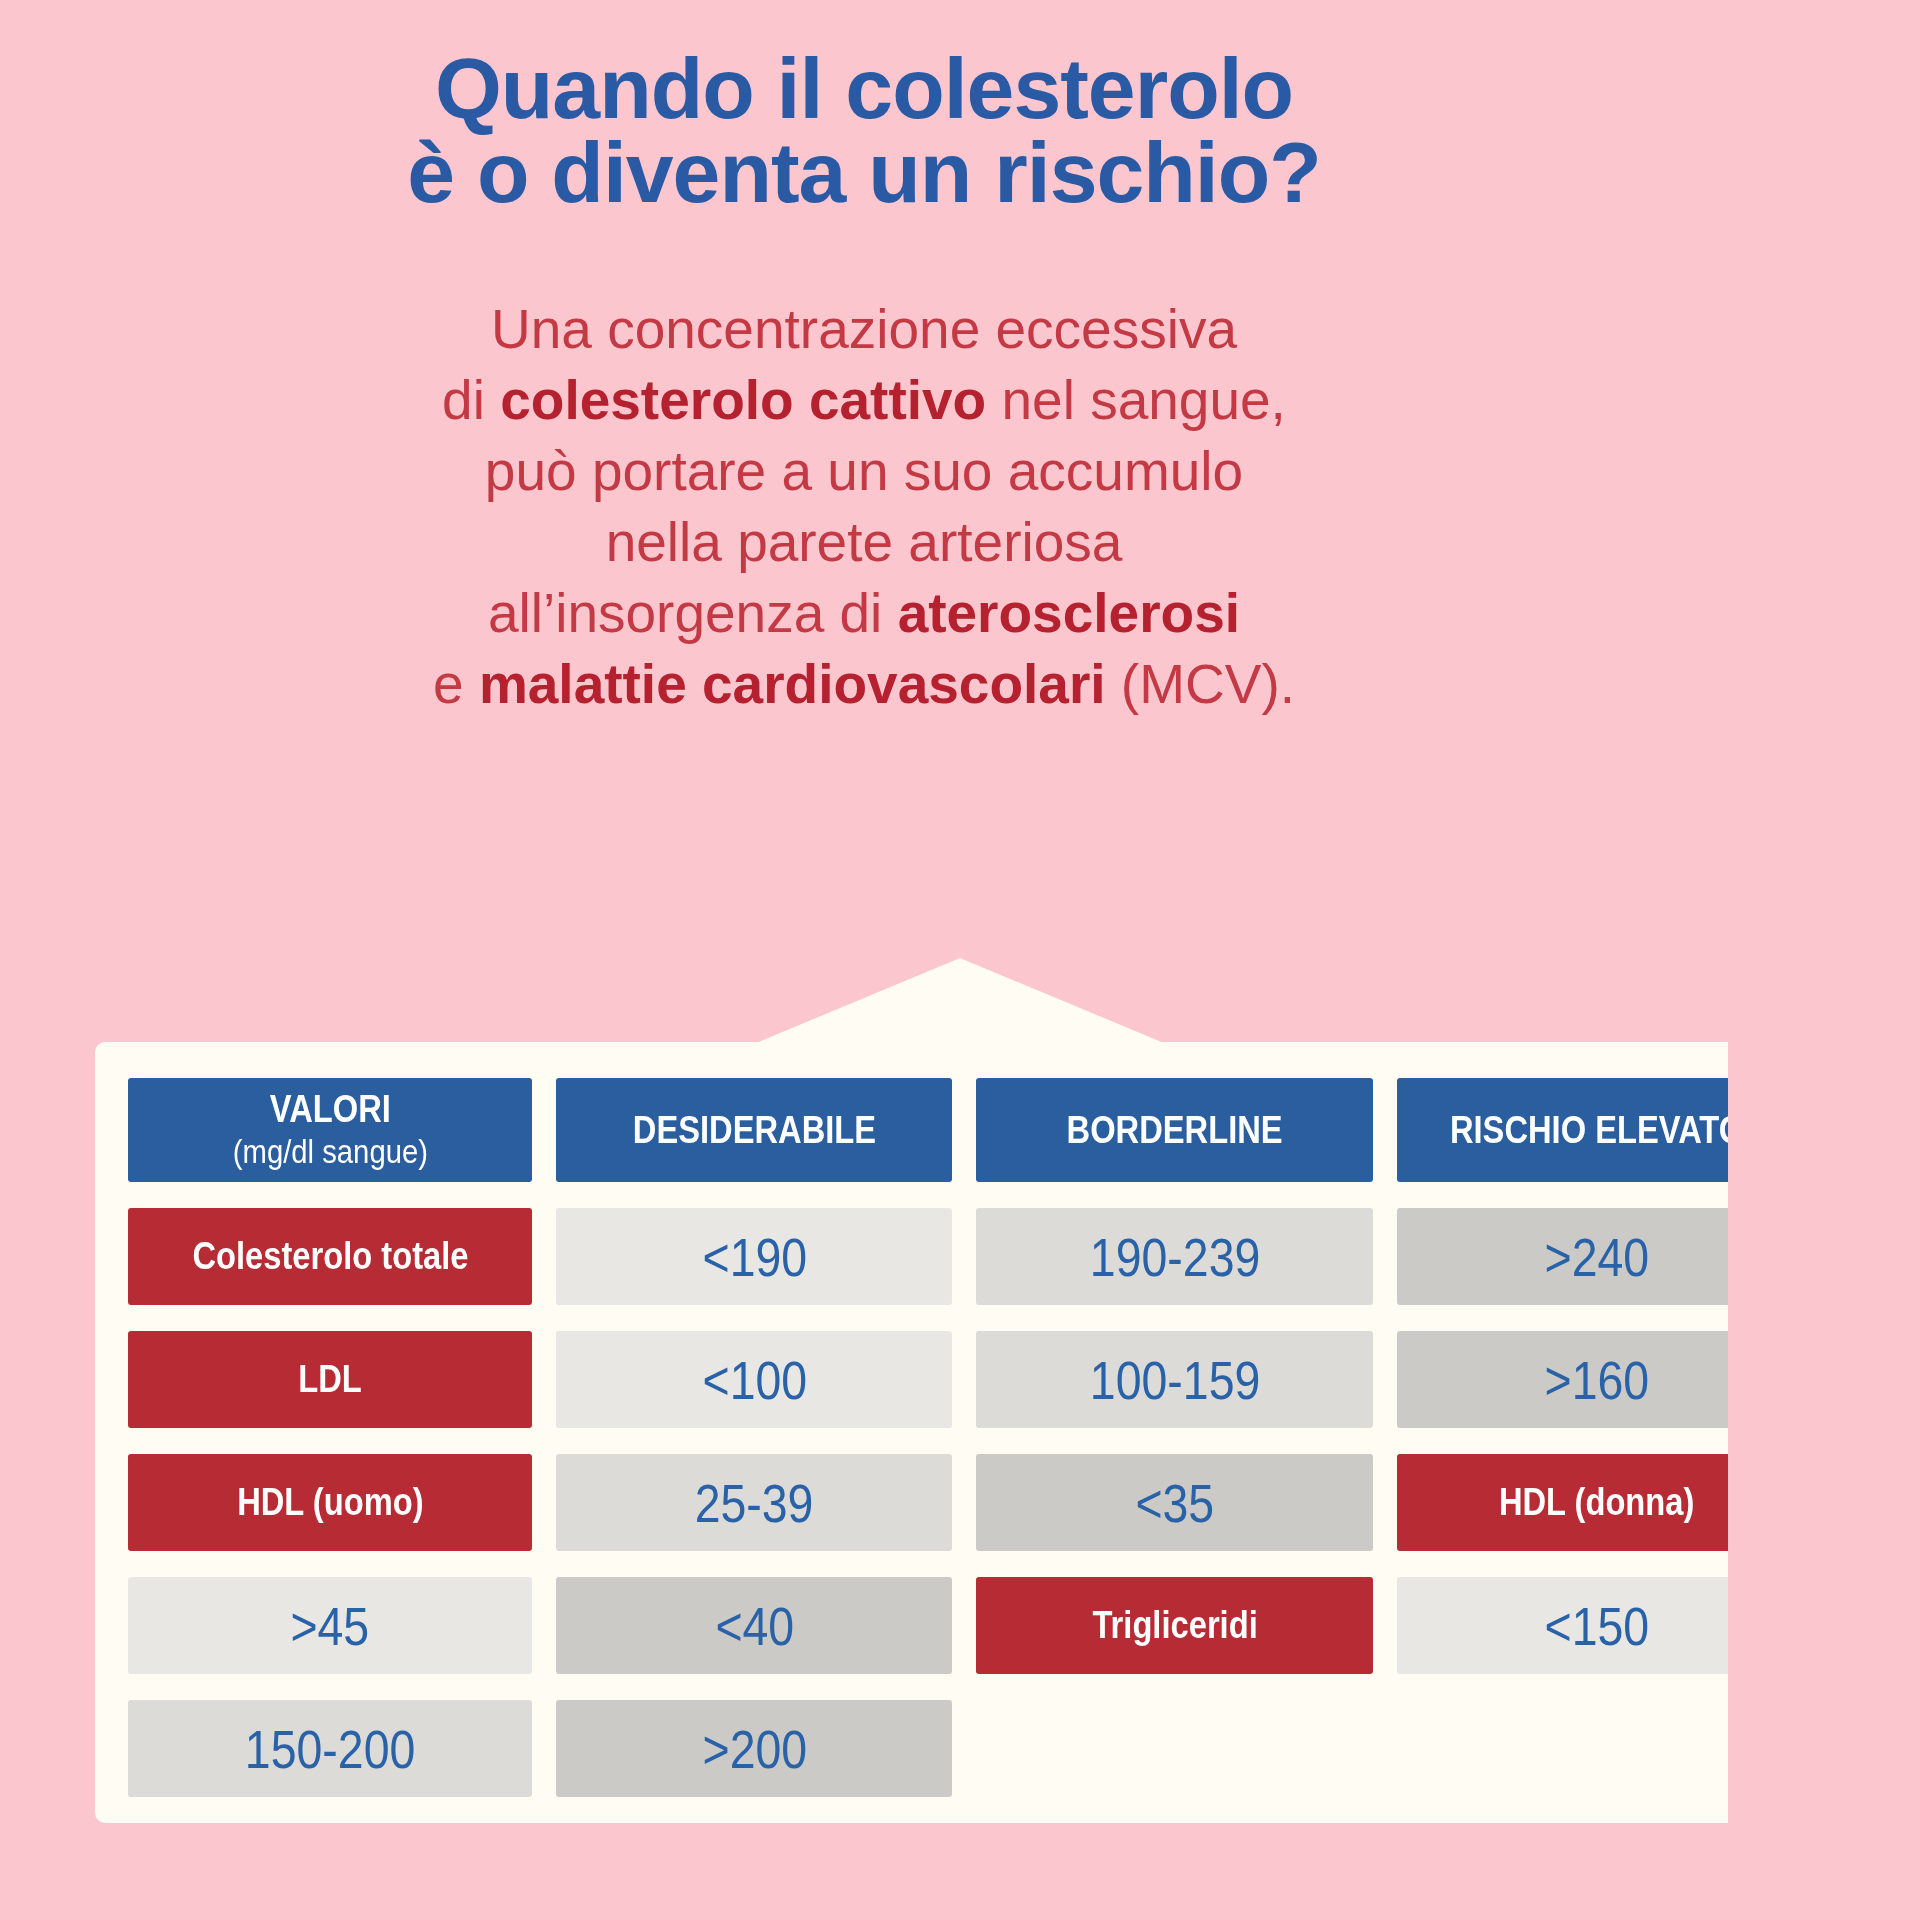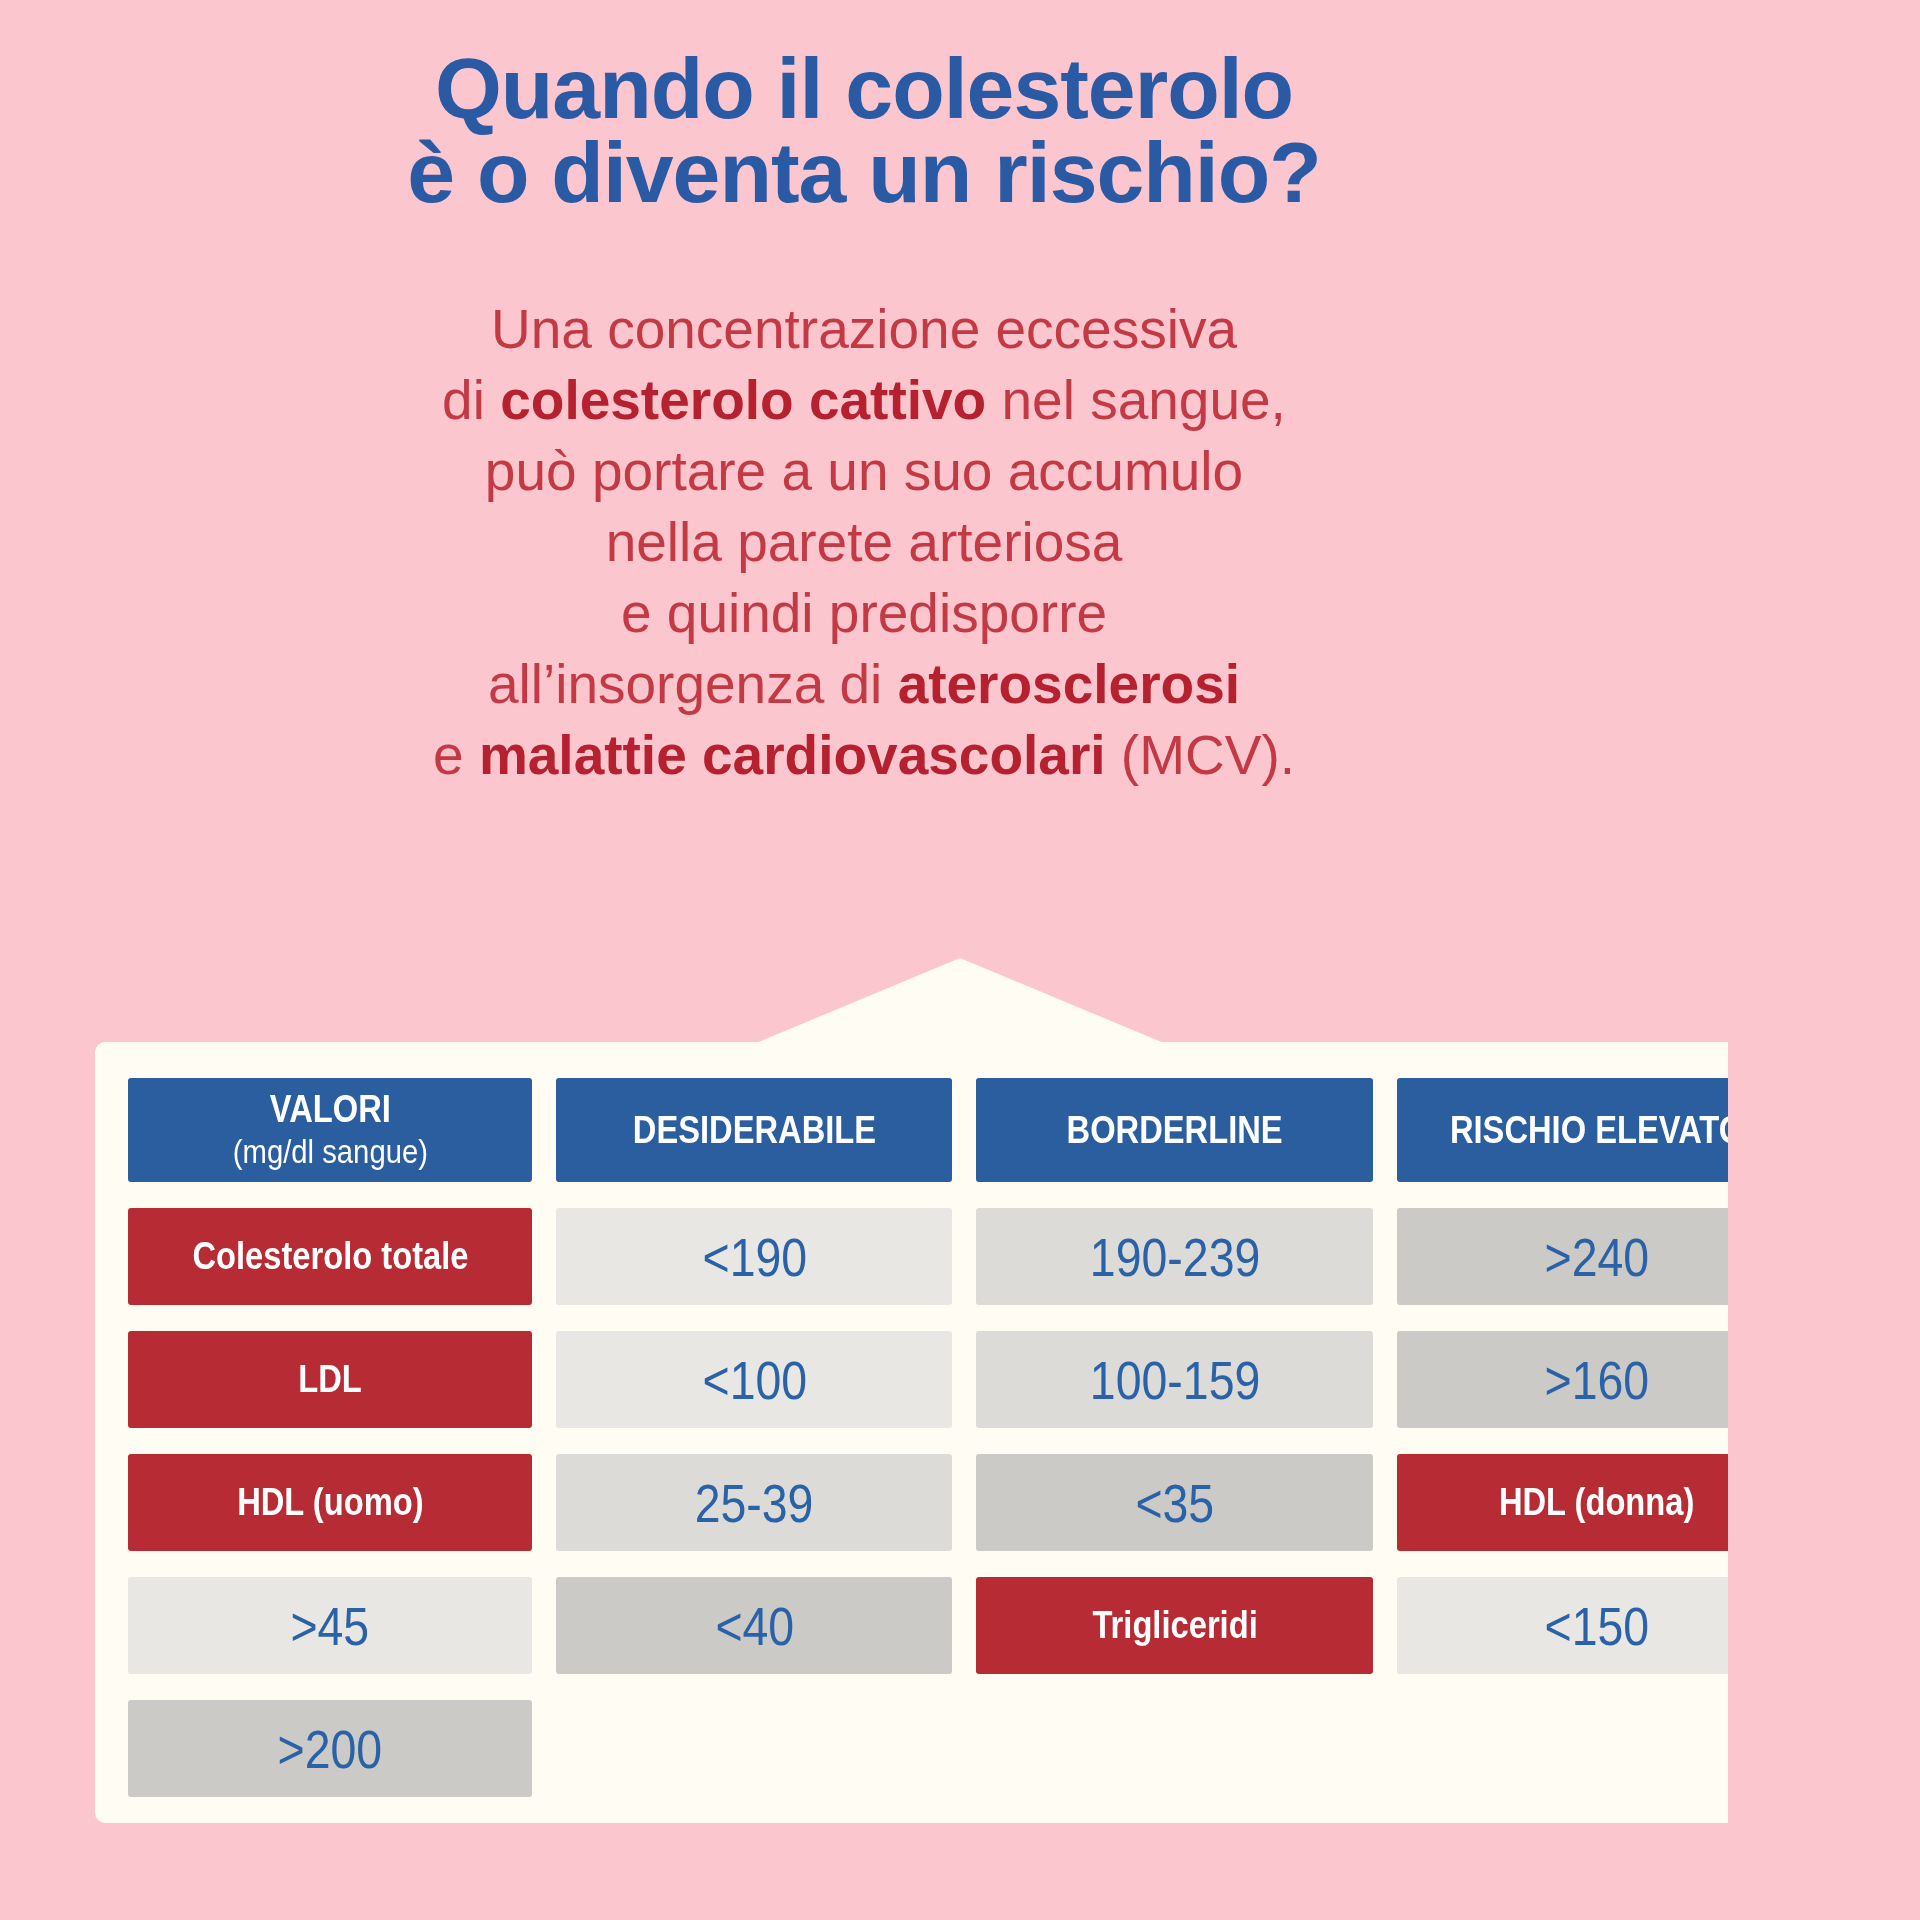--- a/index.html
+++ b/index.html
@@ -116,21 +116,20 @@
   <div class="title">
     <div>Quando il colesterolo</div>
     <div>è o diventa un rischio?</div>
   </div>
 
   <div class="intro">
     <div><span>Una concentrazione eccessiva</span></div>
     <div><span>di </span><span class="b">colesterolo cattivo</span><span> nel sangue,</span></div>
     <div><span>può portare a un suo accumulo</span></div>
     <div><span>nella parete arteriosa</span></div>
-    <div><span>e quindi predisporre</span></div>
     <div><span>all’insorgenza di </span><span class="b">aterosclerosi</span></div>
     <div><span>e </span><span class="b">malattie cardiovascolari</span><span> (MCV).</span></div>
   </div>
 
   <div class="card">
     <div class="notch"></div>
 
     <div class="tbl">
 
       <div class="cell head">
@@ -192,20 +191,23 @@
       <div class="cell val c-ris">
           <span>&lt;40</span>
         </div>
 
       <div class="cell label">
           <span>Trigliceridi</span>
         </div>
       <div class="cell val c-des">
           <span>&lt;150</span>
         </div>
+      <div class="cell val c-bor">
+          <span>150-200</span>
+        </div>
       <div class="cell val c-ris">
           <span>&gt;200</span>
         </div>
 
     </div>
   </div>
 
 </div>
 
 </body></html>

